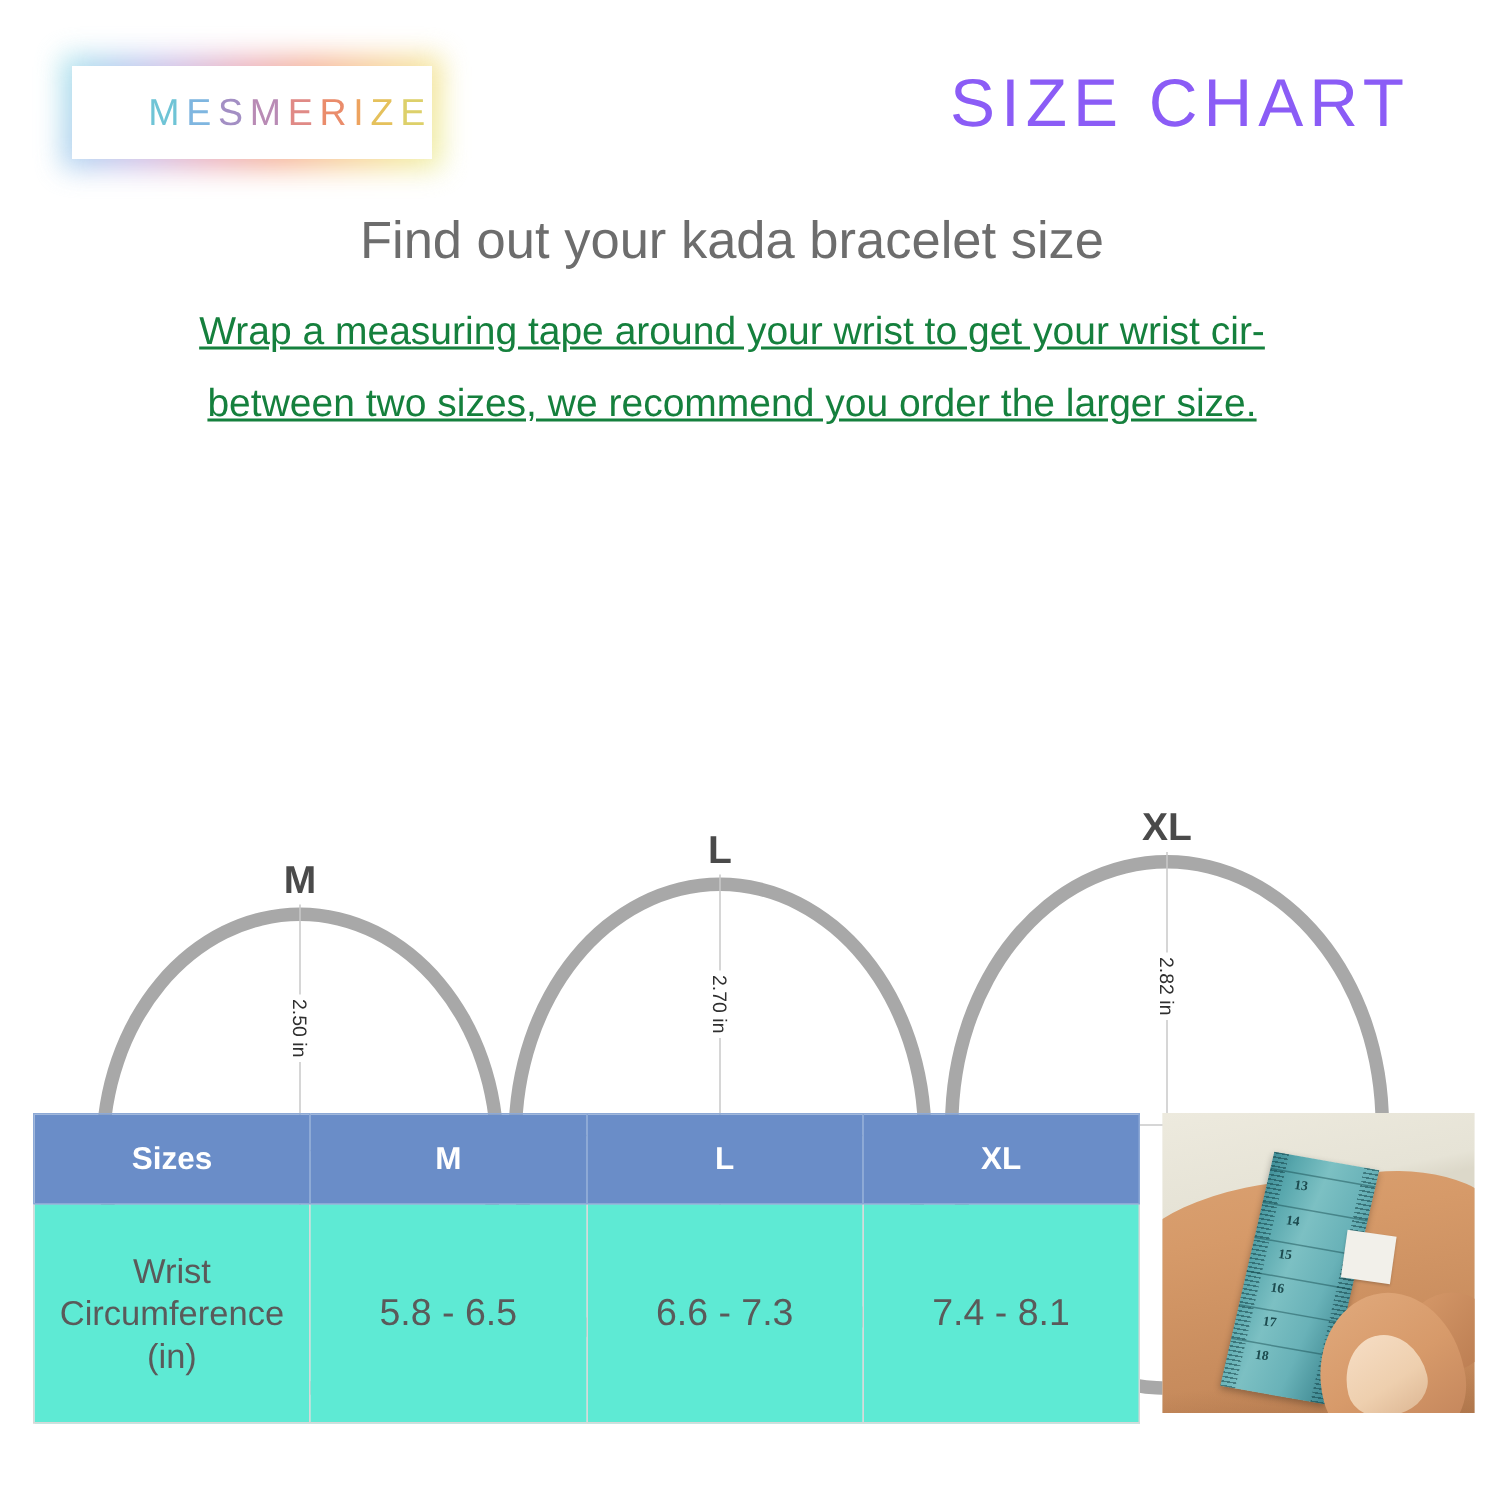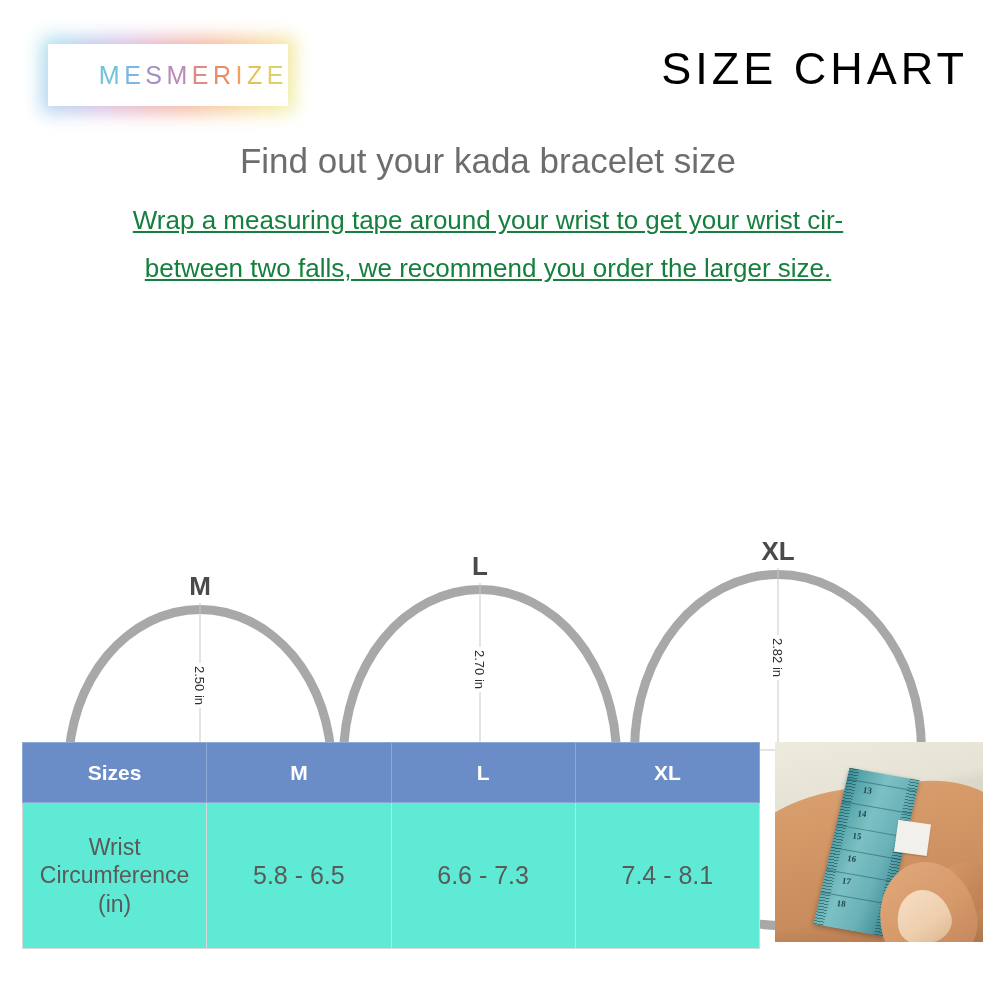--- a/index.html
+++ b/index.html
@@ -51,26 +51,26 @@
   #logo-text {
     font-size: 25px;
     letter-spacing: 4.5px;
     font-weight: 400;
     white-space: nowrap;
   }
   #logo-text span { display: inline-block; }
 
   #size-chart-title {
     position: absolute;
-    right: 32px;
+    right: 60px;
     top: 43px;
     font-size: 45px;
     font-weight: 300;
     letter-spacing: 4px;
-    color: #000000;
+    color: #8b5cf6;
     white-space: nowrap;
   }
 
   
   #intro {
     position: absolute;
     left: 38px;
     top: 140px;
     width: 900px;
     text-align: center;
@@ -303,21 +303,21 @@
     <div id="logo-box">
       <div id="logo-text"><span style="color: rgb(111, 196, 214);">M</span><span style="color: rgb(127, 182, 224);">E</span><span style="color: rgb(163, 143, 196);">S</span><span style="color: rgb(185, 139, 181);">M</span><span style="color: rgb(224, 138, 134);">E</span><span style="color: rgb(234, 140, 107);">R</span><span style="color: rgb(237, 163, 95);">I</span><span style="color: rgb(229, 193, 92);">Z</span><span style="color: rgb(221, 208, 106);">E</span></div>
     </div>
   </div>
 
   <div id="size-chart-title">SIZE CHART</div>
 
   <div id="intro">
     <div id="intro-heading">Find out your kada bracelet size</div>
     <div class="intro-line">Wrap a measuring tape around your wrist to get your wrist cir-</div>
-    <div class="intro-line">between two falls, we recommend you order the larger size.</div>
+    <div class="intro-line">between two sizes, we recommend you order the larger size.</div>
   </div>
 
   <div id="ovals">
       <div class="oval-group" style="left: 64px; top: 254.5px; width: 272px; height: 325px;">
         <div class="oval-ring" style="width: 272px; height: 325px;"></div>
         <div class="cross-v" style="left: 136px; top: -2px; height: 329px;"></div>
         <div class="cross-h" style="left: -22px; top: 162.5px; width: 316px;"></div>
         <div class="oval-label" style="left: 136px; top: -34px;">M</div>
         <div class="dim-vertical" style="left: 143px; top: 58.5px;">2.50 in</div>
         <div class="dim-horizontal" style="left: 171.36px; top: 162.5px;">2.10 in</div>

